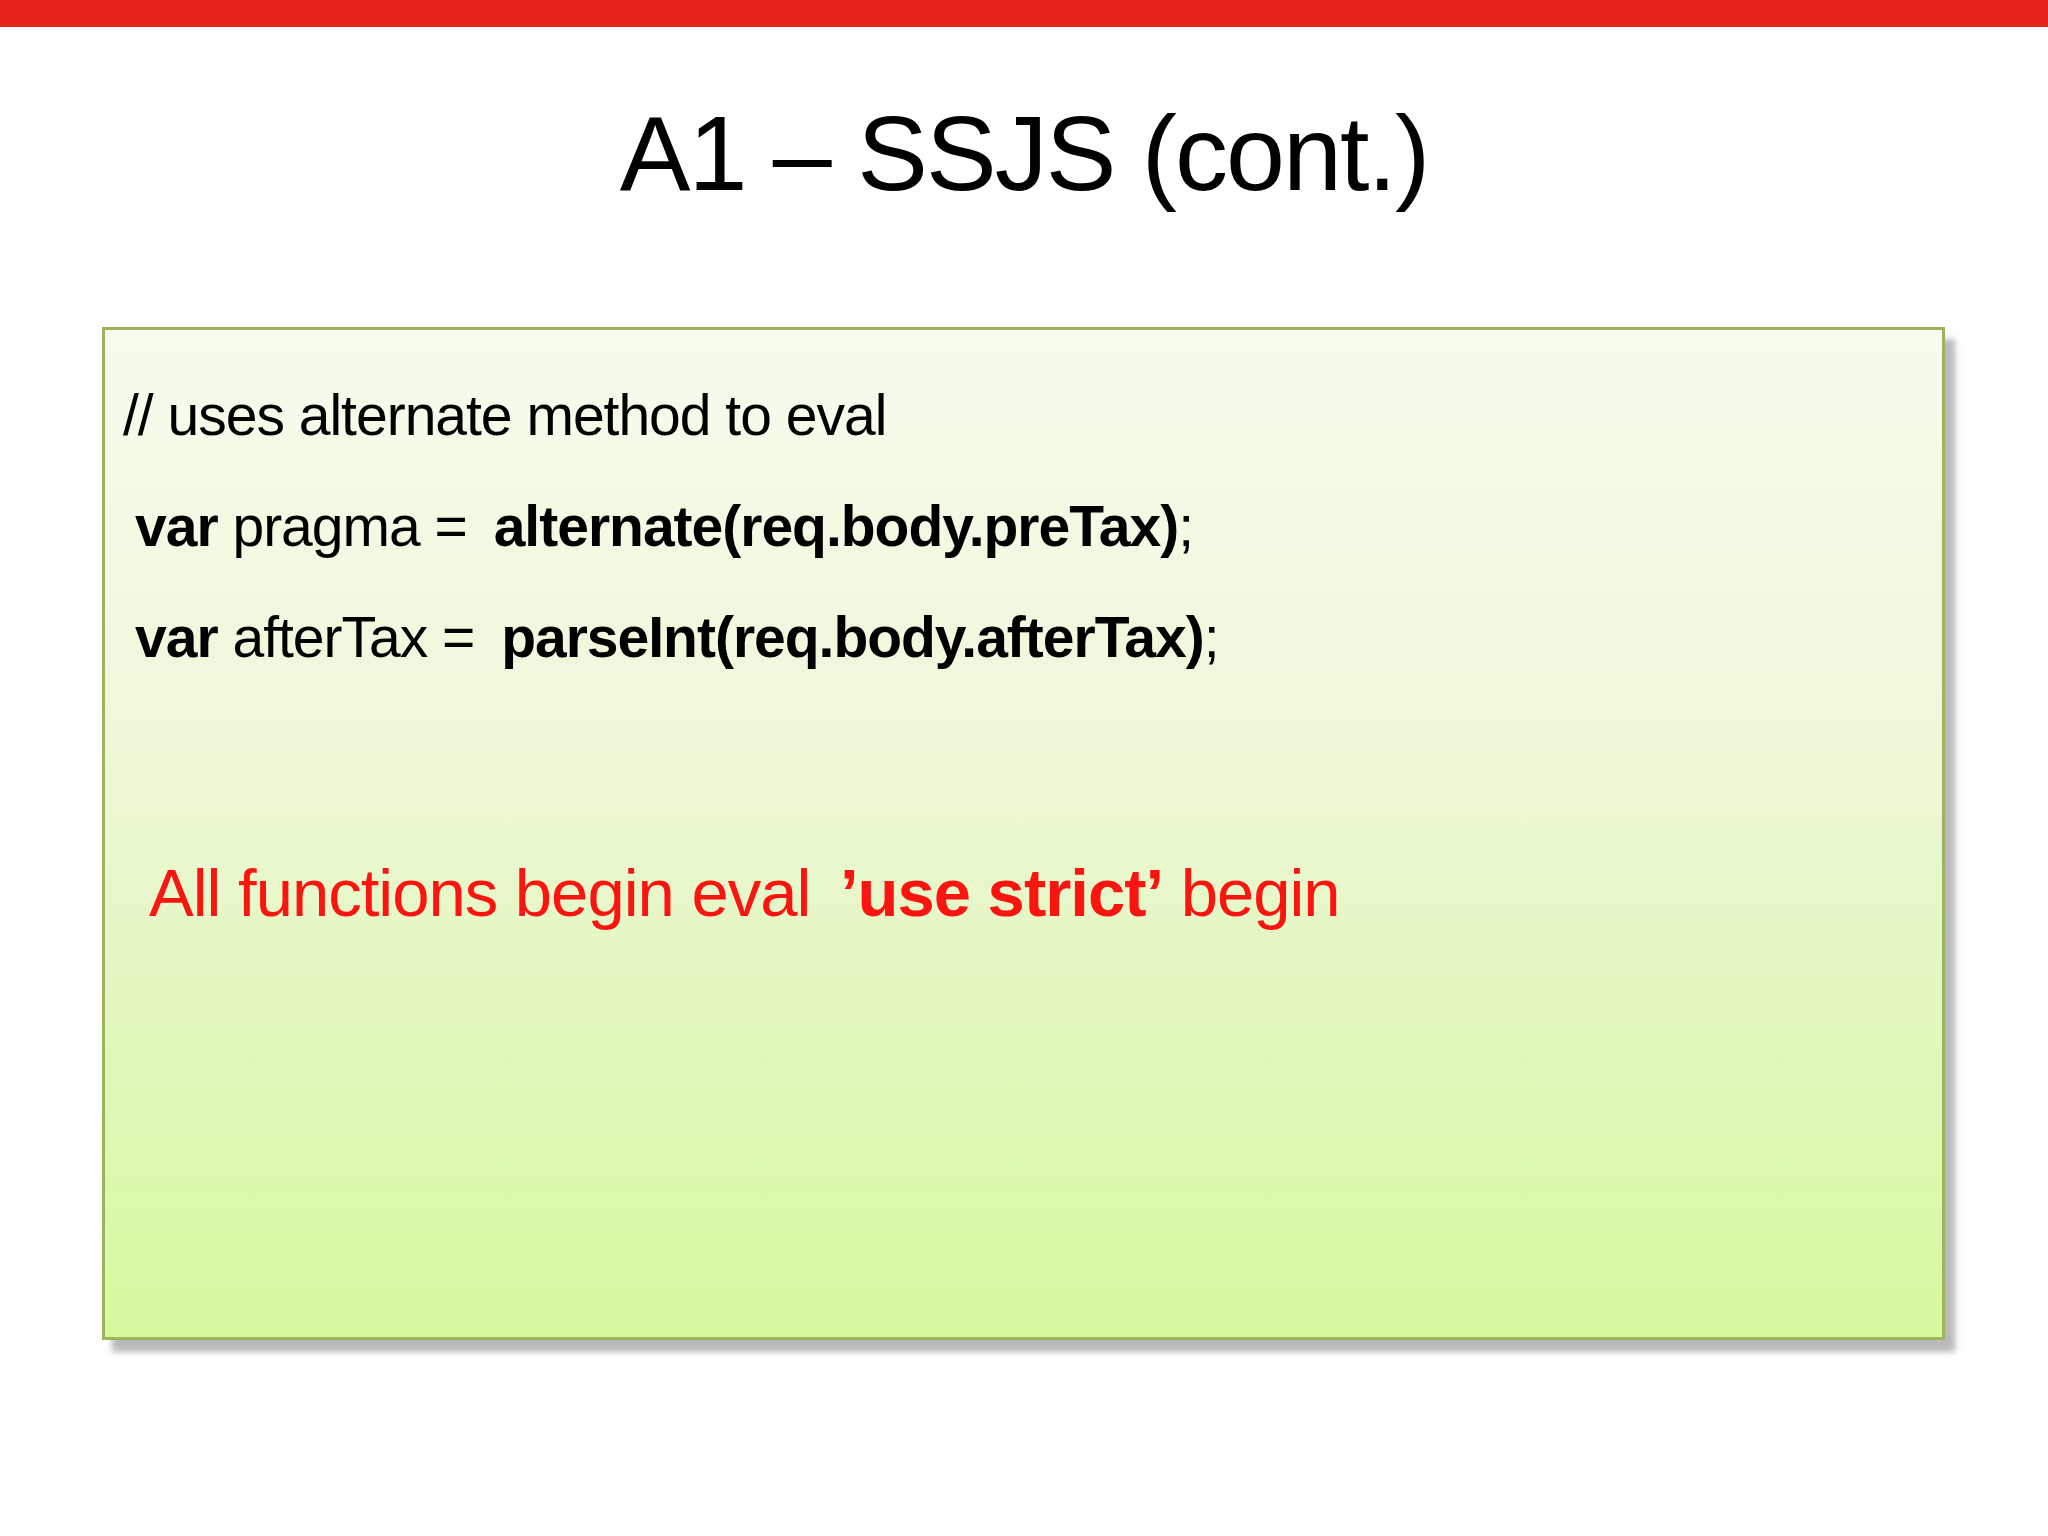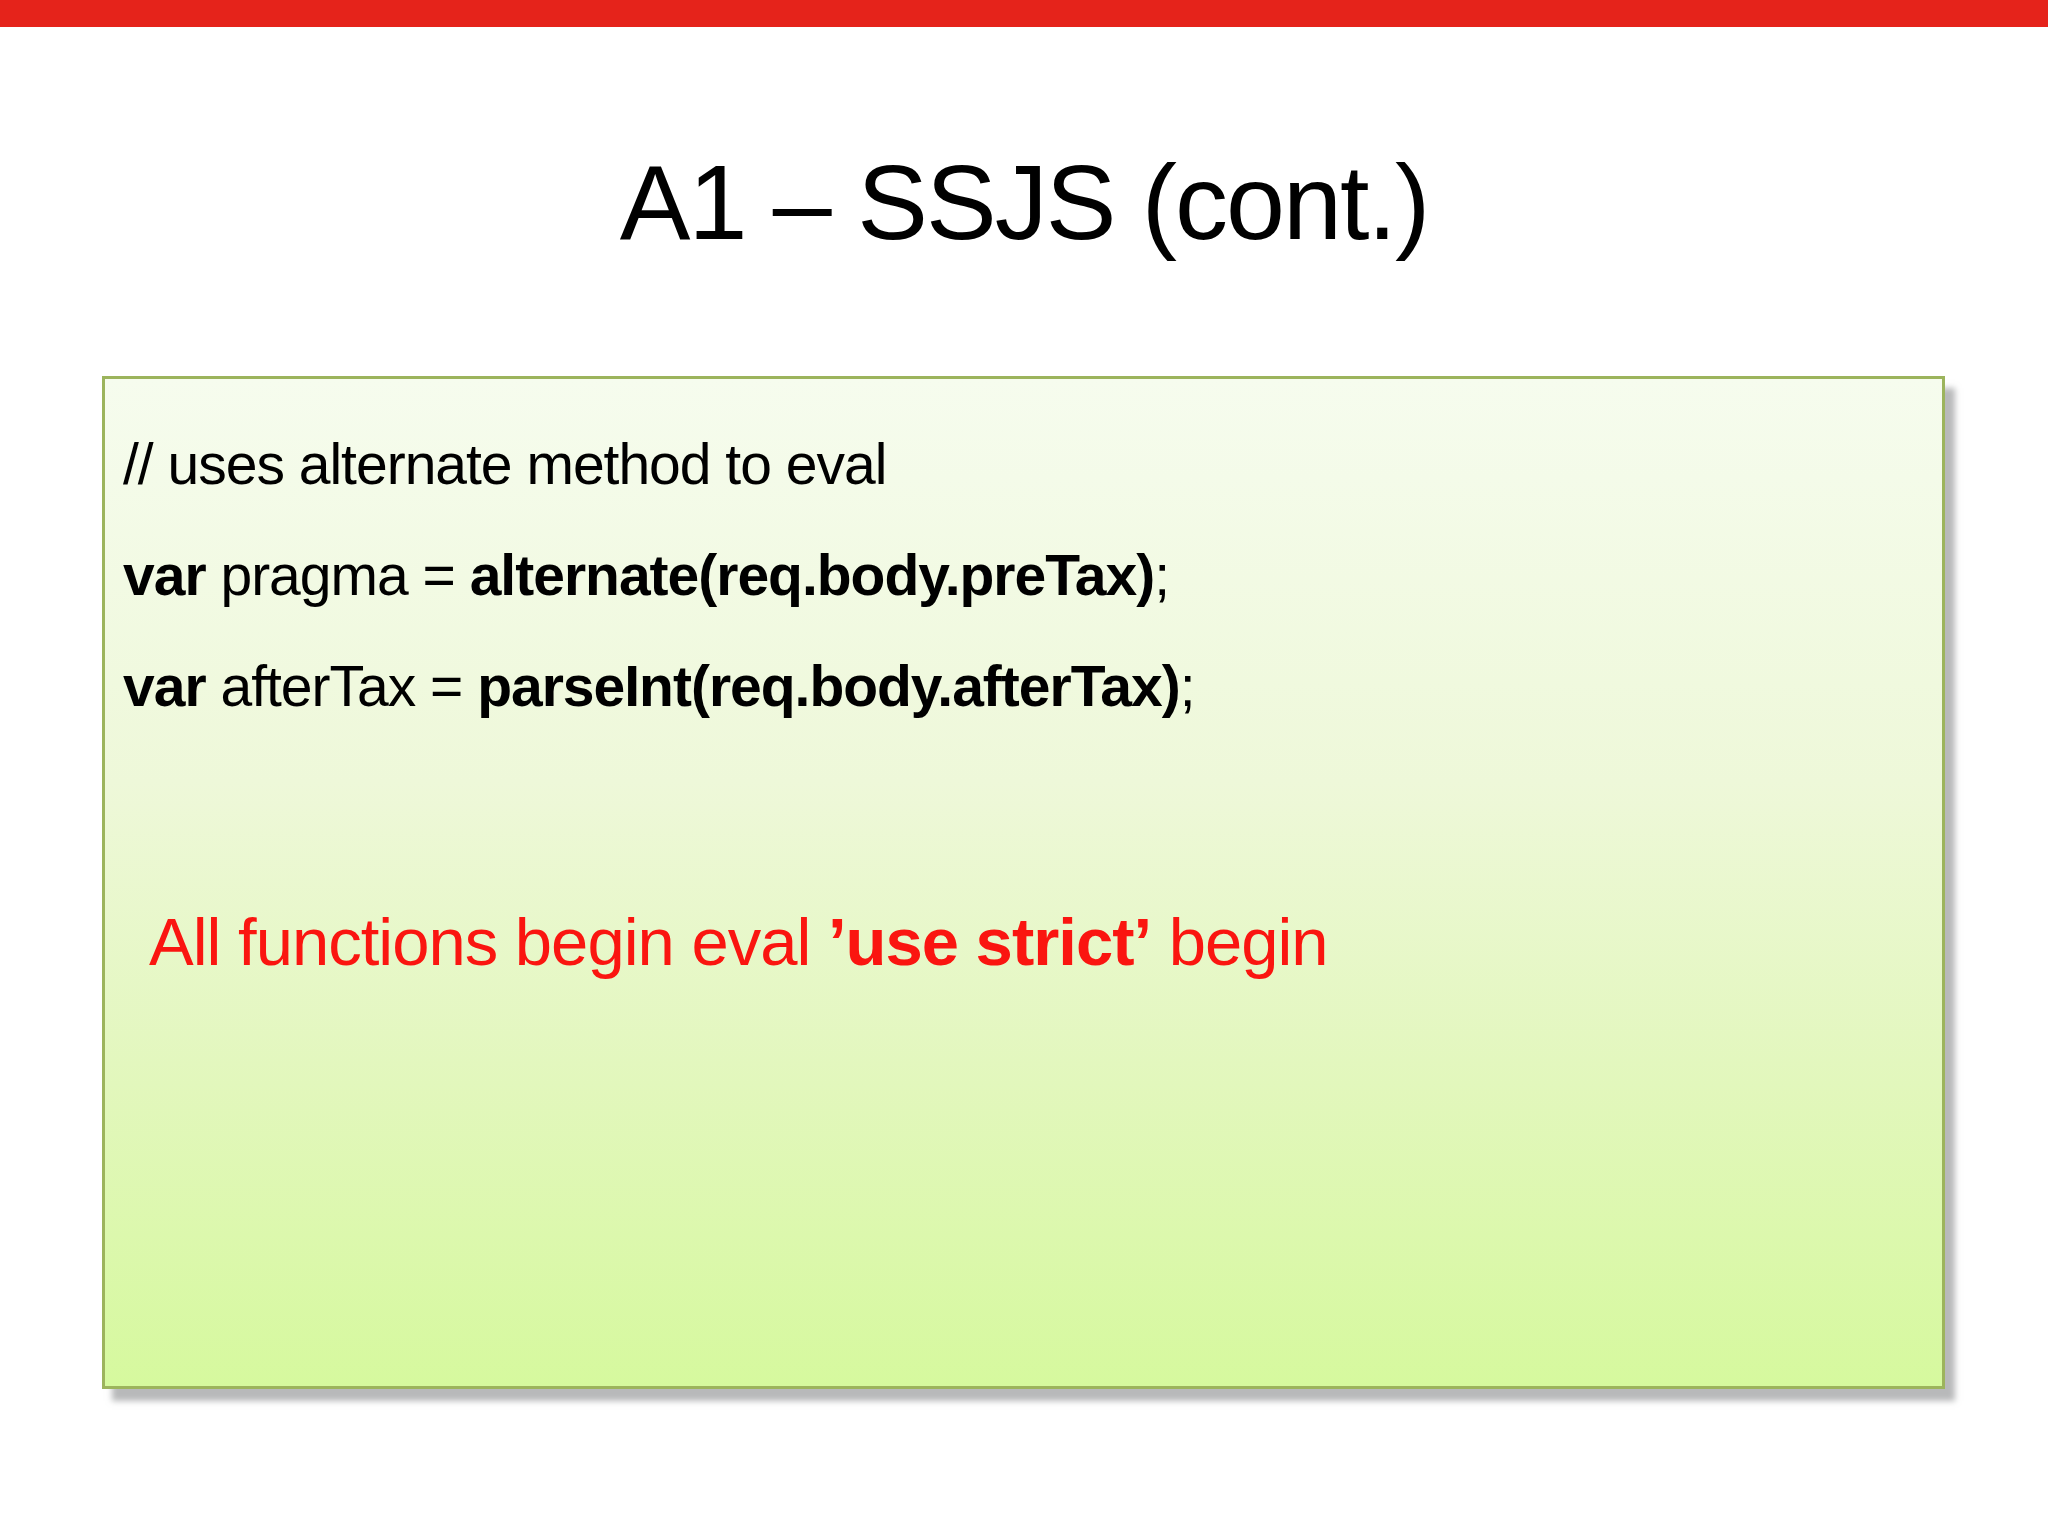--- a/index.html
+++ b/index.html
@@ -8,21 +8,21 @@
     background: #ffffff;
     overflow: hidden;
     font-family: "Liberation Sans", sans-serif;
     color: #000;
   }
   .top-bar {
     width: 2048px; height: 27px;
     background: #e5231b;
   }
   .title {
-    margin-top: 112px;
+    margin-top: 63px;
     text-align: center;
     font-size: 106px;
     line-height: 1.2;
     font-weight: 400;
     letter-spacing: -2px;
     color: #000;
   }
   .panel {
     position: relative;
     margin-top: 110px;
@@ -33,21 +33,21 @@
     background: linear-gradient(to bottom, #f6fcee 0%, #eef8d9 40%, #e2f7bc 70%, #d6f99e 100%);
     box-shadow: 10px 12px 6px rgba(125, 128, 130, 0.55);
     padding: 30px 20px 0 18px;
   }
   .code {
     font-size: 57px;
     line-height: 111px;
     letter-spacing: -1px;
     white-space: nowrap;
   }
-  .code b, .pragma b { font-weight: 700; }
+  .code b, .pragma b { font-weight: 700; margin-left: 12px; }
   .pragma {
     margin-top: 150px;
     padding-left: 26px;
     font-size: 67px;
     line-height: 100px;
     letter-spacing: -1px;
     color: #fa1510;
     white-space: nowrap;
   }
 </style>

